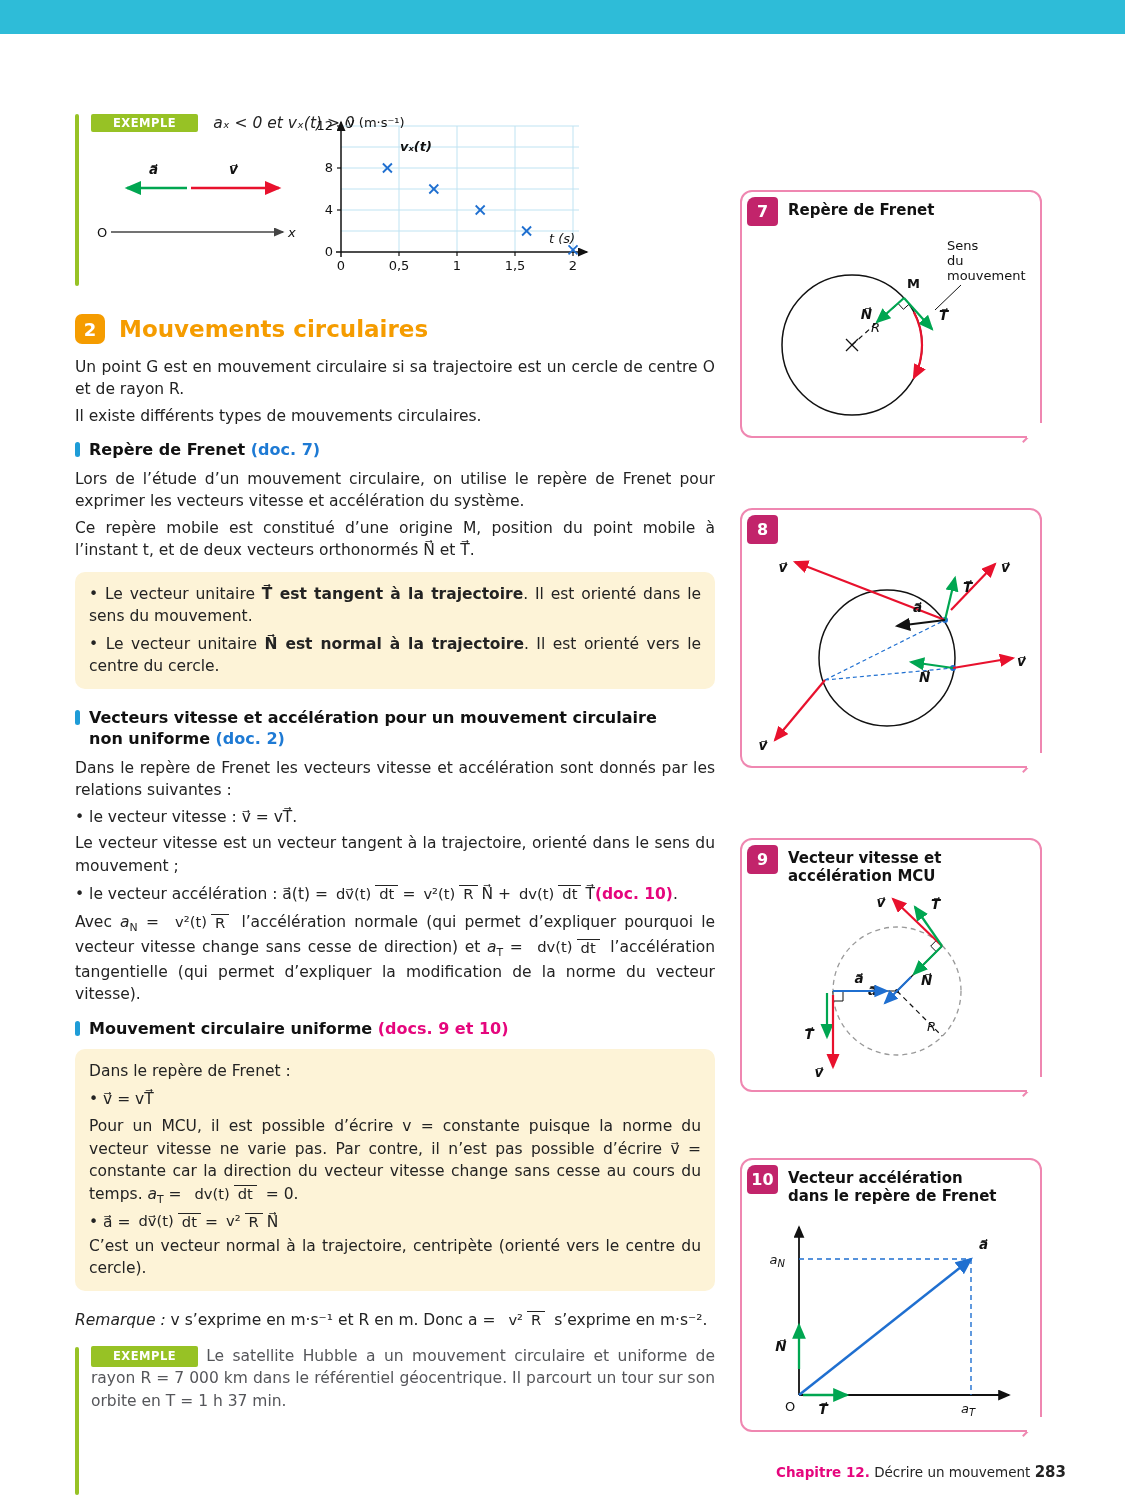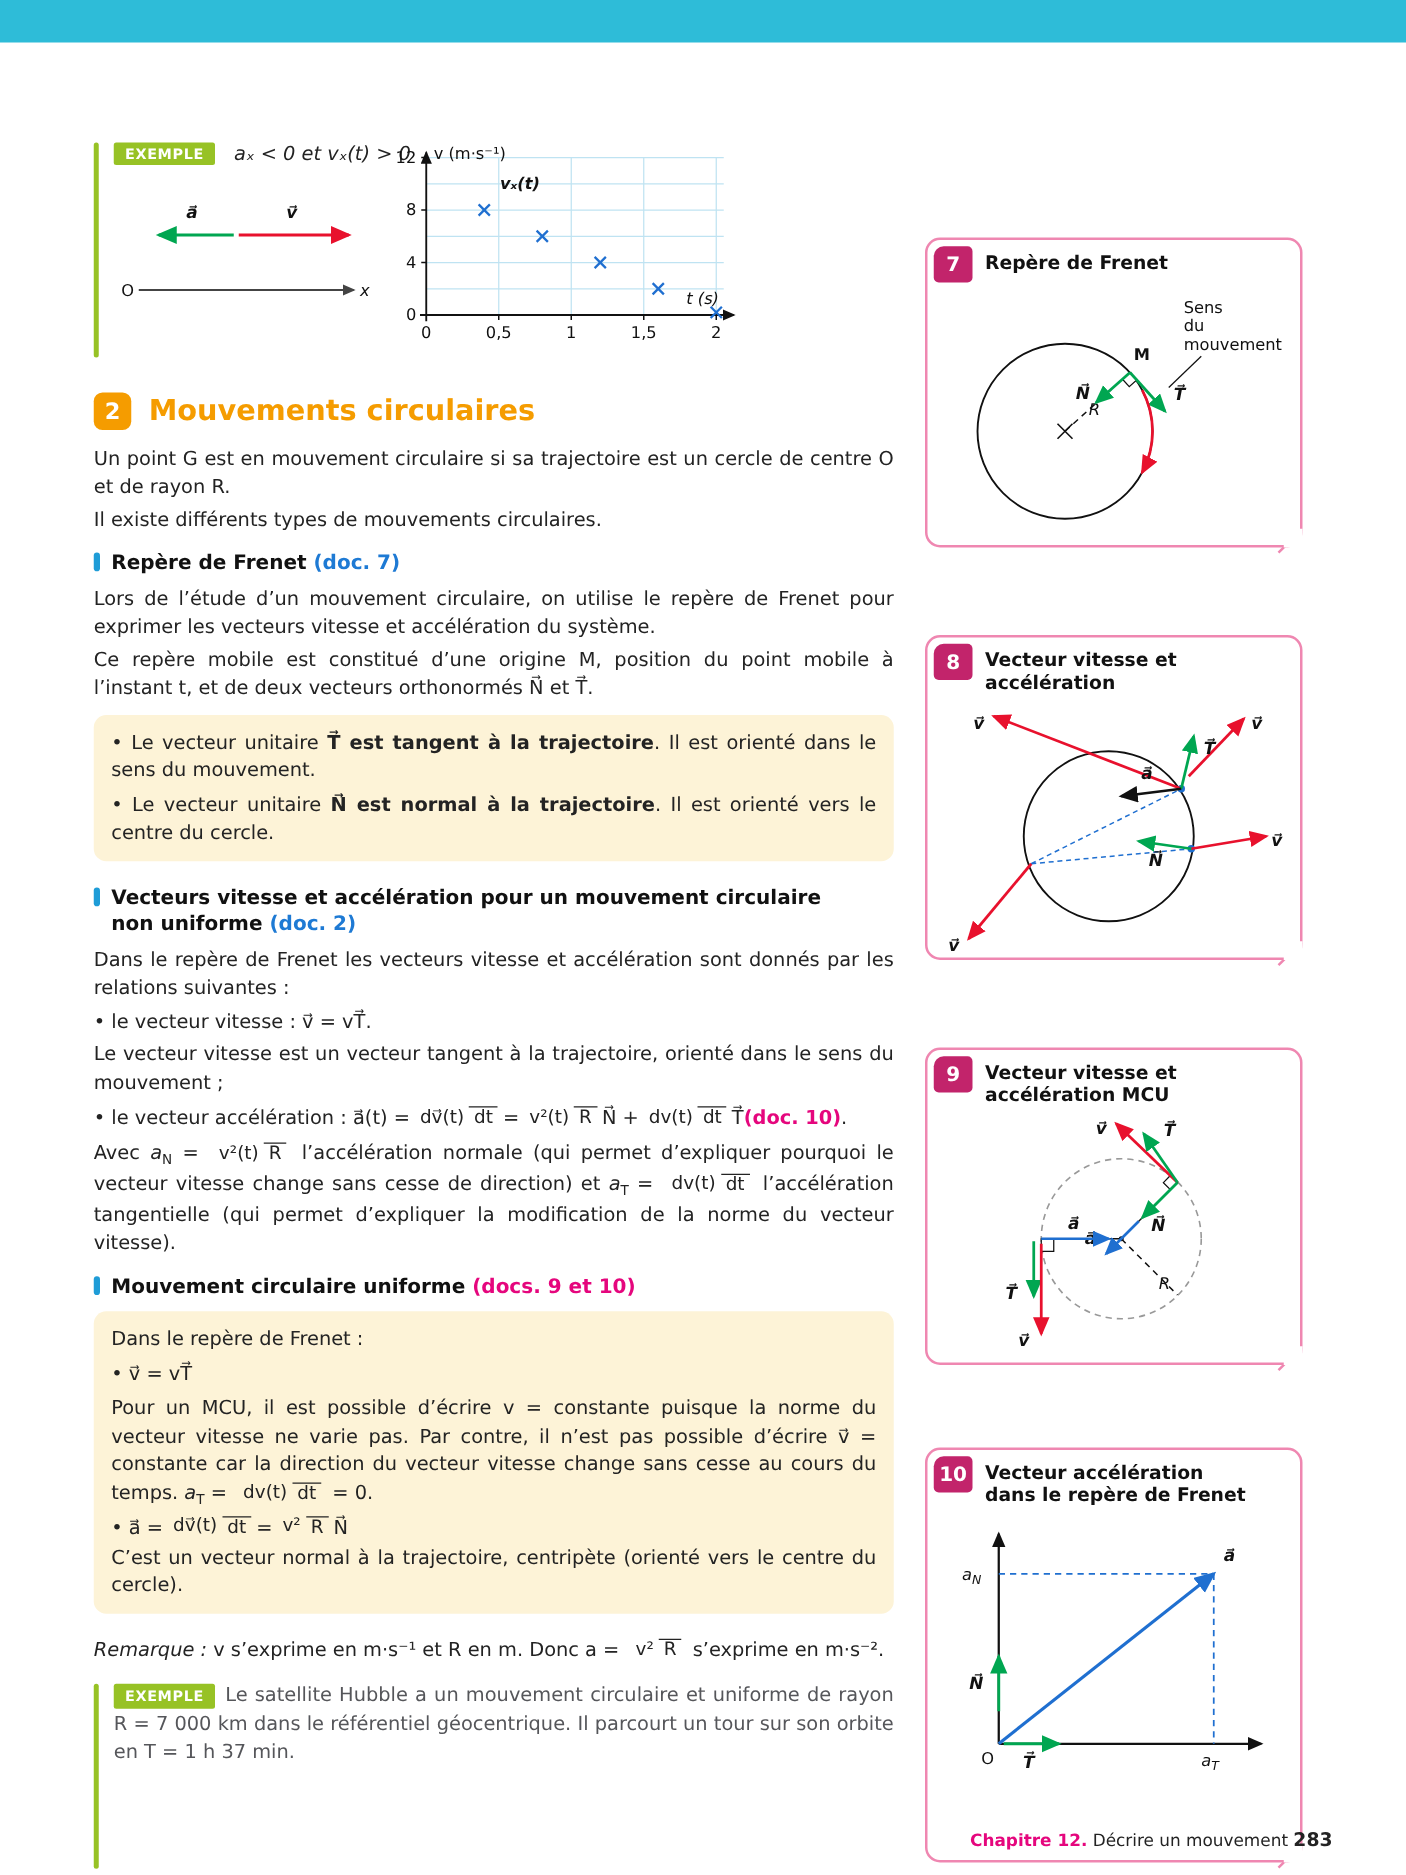--- a/index.html
+++ b/index.html
@@ -11,21 +11,21 @@
   
   .main{position:absolute;left:75px;top:112px;width:640px;}
   p{margin:0 0 4px;font-size:15.5px;line-height:1.45;}
   .j{text-align:justify;}
   .grey{color:#55565a;}
 
   
   .ex{position:relative;padding-left:16px;}
   .greenbar{position:absolute;left:0;top:2px;width:4px;background:#97c225;border-radius:2px;}
   .badge{display:inline-block;background:#97c225;color:#fff;font-weight:bold;
-         font-size:11.5px;letter-spacing:.5px;padding:2px 9px;border-radius:2px;vertical-align:middle;}
+         font-size:11.5px;letter-spacing:.5px;padding:2px 22px;border-radius:2px;vertical-align:middle;}
   .cond{font-style:italic;font-size:15.5px;margin-left:10px;vertical-align:middle;}
   #ex1{height:186px;margin-bottom:16px;}
   #ex1 .ex1-diagram{position:absolute;left:16px;top:44px;}
   #ex1 .ex1-chart{position:absolute;left:228px;top:2px;}
 
   
   .sec2head{display:flex;align-items:center;gap:14px;margin:4px 0 12px;}
   .secnum{width:30px;height:30px;background:#f59c00;color:#fff;font-weight:bold;font-size:18px;
           display:flex;align-items:center;justify-content:center;border-radius:7px;}
   .sec2head h1{margin:0;font-size:23px;color:#f59c00;font-weight:bold;}
@@ -304,21 +304,20 @@
       <text x="200" y="35">du</text>
       <text x="200" y="50">mouvement</text>
     </g>
     <line x1="214" y1="55" x2="188" y2="80" stroke="#111" stroke-width="1"></line>
   </svg>
 </aside>
 
 <aside class="card" style="top:508px;height:260px">
   <div class="card-head">
     <span class="card-num">8</span>
-    <span class="card-title">Vecteur vitesse et accélération</span>
   </div>
   <svg width="288" height="207" viewBox="0 0 288 207">
     <defs>
       <marker id="a8g" markerWidth="9" markerHeight="8" refX="6" refY="3" orient="auto">
           <path d="M0,0 L7,3 L0,6 Z" fill="#00a651"></path>
         </marker>
       <marker id="a8r" markerWidth="9" markerHeight="8" refX="6" refY="3" orient="auto">
           <path d="M0,0 L7,3 L0,6 Z" fill="#e8112d"></path>
         </marker>
       <marker id="a8k" markerWidth="9" markerHeight="8" refX="6" refY="3" orient="auto">
@@ -388,21 +387,21 @@
     <polygon points="86,102 96,102 96,112 86,112" fill="#fff" stroke="#111" stroke-width="1"></polygon>
     <line x1="80" y1="104" x2="80" y2="148" stroke="#00a651" stroke-width="2.2" marker-end="url(#a9g)"></line>
     <text x="62" y="150" class="vlab" fill="#00a651" text-anchor="middle">T⃗</text>
     <line x1="86" y1="106" x2="86" y2="178" stroke="#e8112d" stroke-width="2.2" marker-end="url(#a9r)"></line>
     <text x="72" y="188" class="vlab" fill="#e8112d" text-anchor="middle">v⃗</text>
     <line x1="86" y1="102" x2="140" y2="102" stroke="#1f6fd0" stroke-width="2.1" marker-end="url(#a9b)"></line>
     <text x="112" y="94" class="vlab" fill="#1f6fd0" text-anchor="middle">a⃗</text>
   </svg>
 </aside>
 
-<aside class="card" style="top:1158px;height:332px">
+<aside class="card" style="top:1158px;height:274px">
   <div class="card-head">
     <span class="card-num">10</span>
     <span class="card-title"><span>Vecteur accélération</span><br><span>dans le repère de Frenet</span></span>
   </div>
   <svg width="288" height="212" viewBox="0 0 288 212">
     <defs>
       <marker id="a10g" markerWidth="9" markerHeight="8" refX="6" refY="3" orient="auto">
           <path d="M0,0 L7,3 L0,6 Z" fill="#00a651"></path>
         </marker>
       <marker id="a10b" markerWidth="9" markerHeight="8" refX="6" refY="3" orient="auto">

